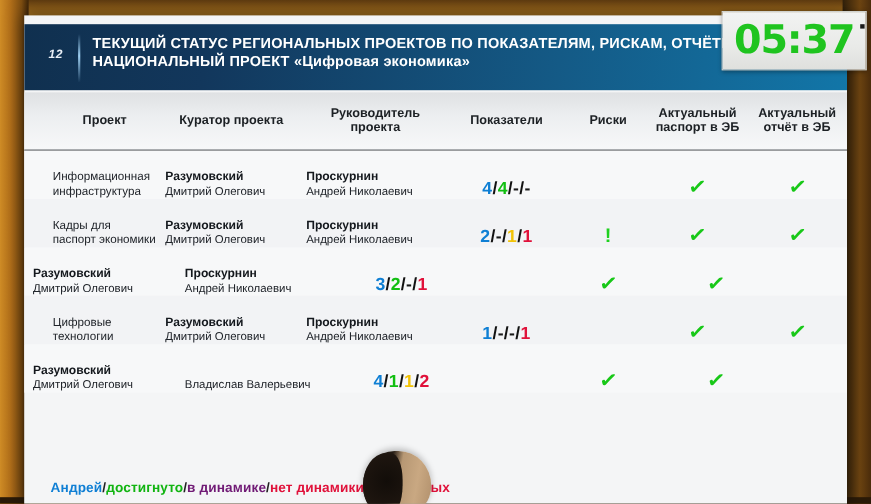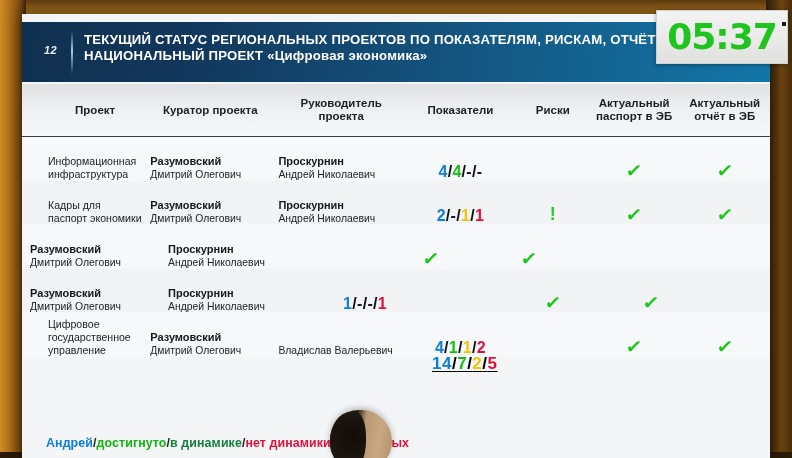--- a/index.html
+++ b/index.html
@@ -70,21 +70,21 @@
   .totals{position:absolute;left:0;top:340px;width:748px;display:flex;}
   .totals .spacer{width:410px;}
   .totals .tot{font-size:17px;font-weight:bold;text-decoration:underline;
       text-underline-offset:2px;letter-spacing:.5px;}
 
   
   .legend{position:absolute;left:24px;bottom:8px;font-size:12.4px;font-weight:bold;
       white-space:nowrap;letter-spacing:.1px;}
   .legend .g-blue{color:#0f7fd4;}
   .legend .g-green{color:#11b411;}
-  .legend .g-yellow{color:#15803d;}
+  .legend .g-yellow{color:#701a75;}
   .legend .g-red{color:#e0113a;}
   .legend .g-sep{color:#222;}
 
   
   .timer{position:absolute;right:4px;top:10px;width:130px;height:52px;
       background:linear-gradient(180deg,#f2f3f2 0%,#e9eae8 60%,#dfe0dd 100%);
       border:1px solid #cfd1cd;box-shadow:0 1px 4px rgba(0,0,0,.35);
       display:flex;align-items:center;justify-content:center;}
   .timer-text{color:#1fc41f;font-size:36px;font-weight:bold;letter-spacing:-1px;
       font-family:"DejaVu Sans",sans-serif;line-height:1;}
@@ -167,61 +167,58 @@
           </div>
           <div class="row">
             <div class="c-cur">
               <div class="person-last">Разумовский</div>
               <div class="person-first">Дмитрий Олегович</div>
             </div>
             <div class="c-lead">
               <div class="person-last">Проскурнин</div>
               <div class="person-first">Андрей Николаевич</div>
             </div>
+            <div class="c-ind"><span class="ind"><span class="v-blue">3</span><span class="sep">/</span><span class="v-green">2</span><span class="sep">/</span><span class="v-dash">-</span><span class="sep">/</span><span class="v-red">1</span></span></div>
             <div class="c-risk"></div>
             <div class="c-pass"><span class="check">✓</span></div>
             <div class="c-rep"><span class="check">✓</span></div>
           </div>
           <div class="row alt">
+            <div class="c-proj">
+              <div class="proj-name">Цифровые технологии</div>
+            </div>
             <div class="c-cur">
               <div class="person-last">Разумовский</div>
               <div class="person-first">Дмитрий Олегович</div>
             </div>
             <div class="c-lead">
               <div class="person-last">Проскурнин</div>
               <div class="person-first">Андрей Николаевич</div>
             </div>
             <div class="c-ind"><span class="ind"><span class="v-blue">1</span><span class="sep">/</span><span class="v-dash">-</span><span class="sep">/</span><span class="v-dash">-</span><span class="sep">/</span><span class="v-red">1</span></span></div>
             <div class="c-risk"></div>
             <div class="c-pass"><span class="check">✓</span></div>
             <div class="c-rep"><span class="check">✓</span></div>
           </div>
           <div class="row">
-            <div class="c-proj">
-              <div class="proj-name">Цифровое государственное управление</div>
-            </div>
             <div class="c-cur">
               <div class="person-last">Разумовский</div>
               <div class="person-first">Дмитрий Олегович</div>
             </div>
             <div class="c-lead">
               <div class="person-first">Владислав Валерьевич</div>
             </div>
             <div class="c-ind"><span class="ind"><span class="v-blue">4</span><span class="sep">/</span><span class="v-green">1</span><span class="sep">/</span><span class="v-yellow">1</span><span class="sep">/</span><span class="v-red">2</span></span></div>
             <div class="c-risk"></div>
             <div class="c-pass"><span class="check">✓</span></div>
             <div class="c-rep"><span class="check">✓</span></div>
           </div>
         </div>
     </div>
 
-    <div class="totals">
-      <div class="spacer"></div>
-      <div class="tot" id="totals-cell"><span class="v-blue">14</span><span class="sep">/</span><span class="v-green">7</span><span class="sep">/</span><span class="v-yellow">2</span><span class="sep">/</span><span class="v-red">5</span></div>
-    </div>
 
     <div class="legend">
       <span class="g-blue">Андрей</span><span class="g-sep">/</span><span class="g-green">достигнуто</span><span class="g-sep">/</span><span class="g-yellow">в динамике</span><span class="g-sep">/</span><span class="g-red">нет динамики или данных</span>
     </div>
 
   </div>
 
   <div class="timer">
     <div class="timer-text">05:37</div>
   </div>

